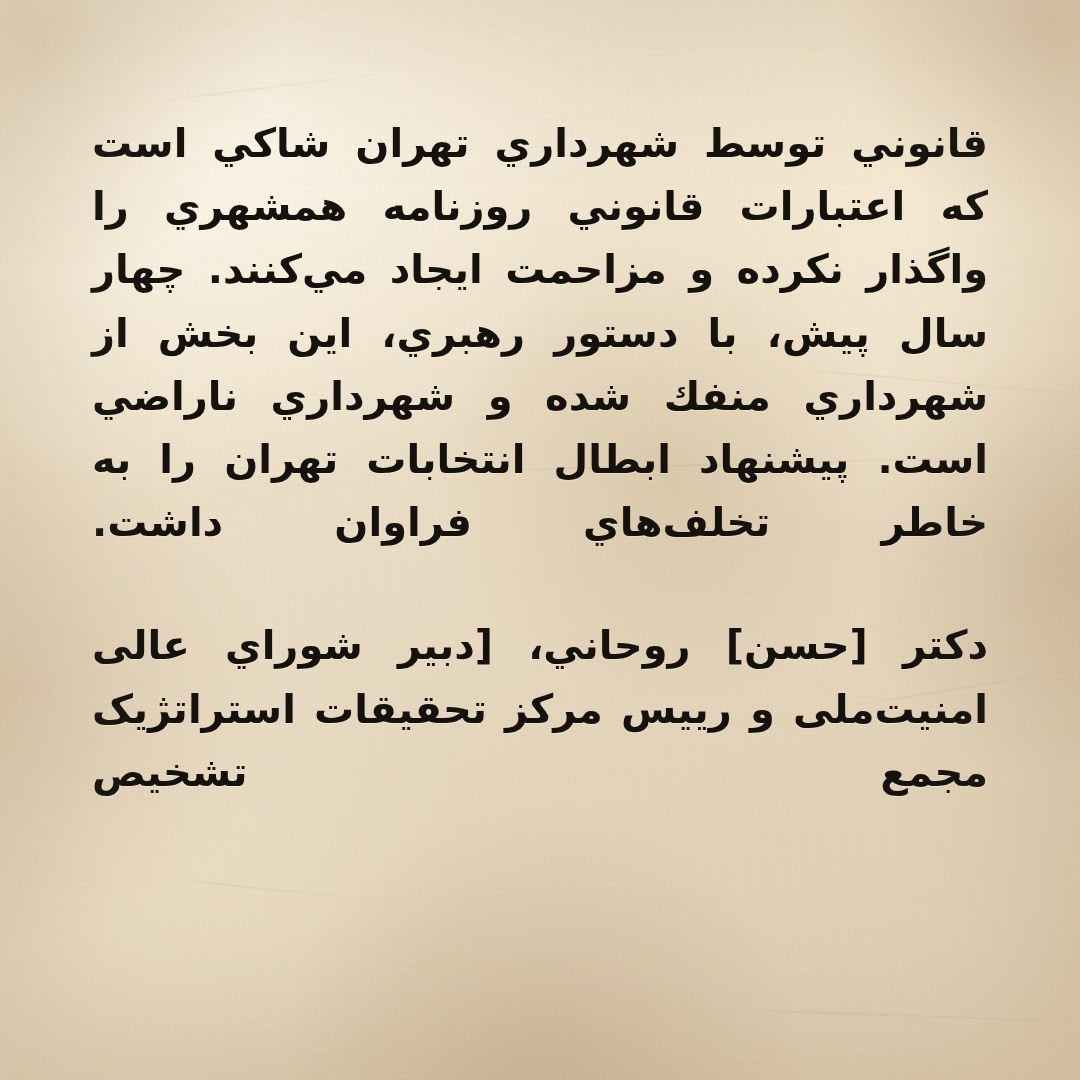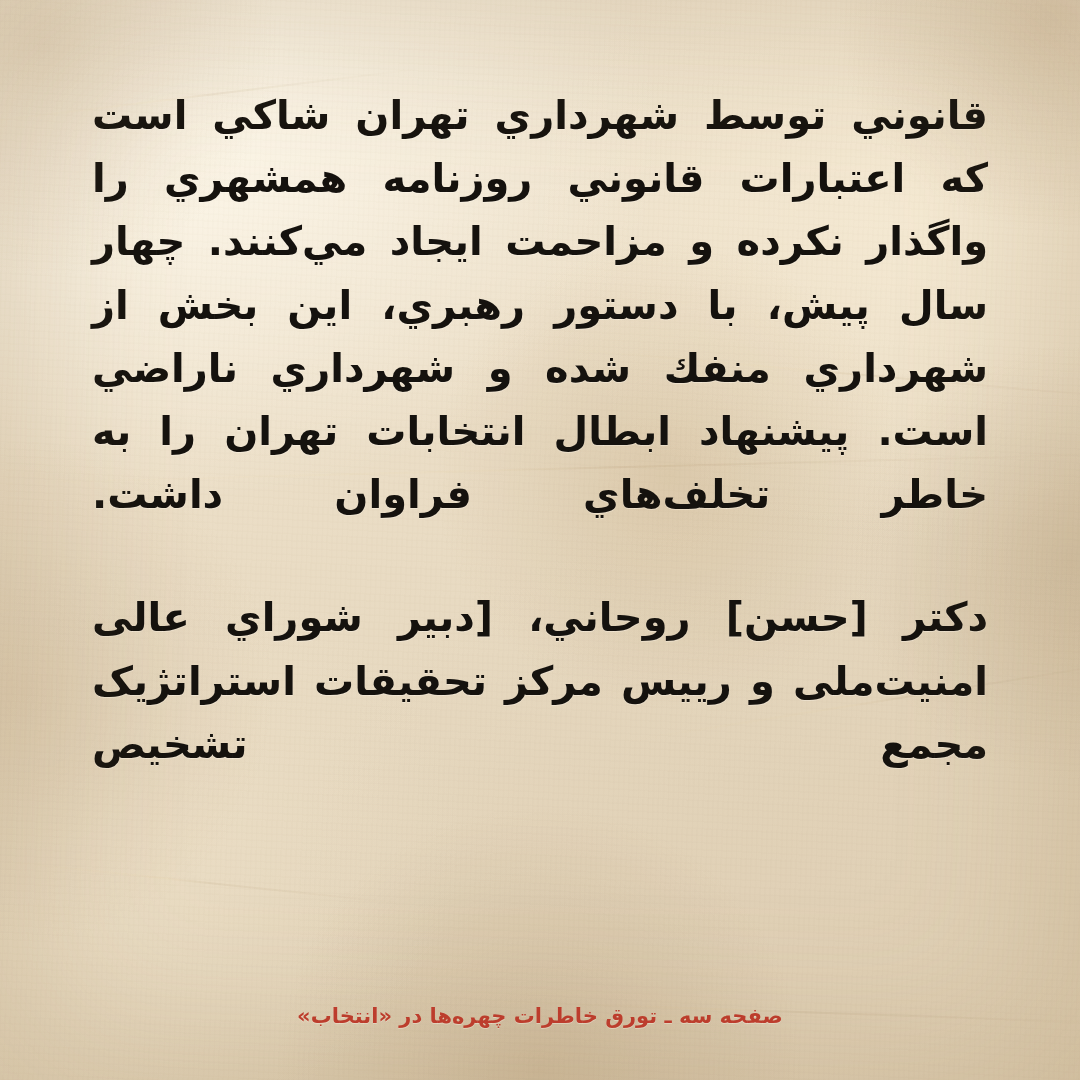--- a/index.html
+++ b/index.html
@@ -71,20 +71,21 @@
     inset: 0;
     box-shadow: inset 0 0 150px 40px rgba(150,120,76,0.20);
     pointer-events: none;
   }
 
   .content {
     position: absolute;
     inset: 0;
     padding: 84px 92px 8px 92px;
     box-sizing: border-box;
+    margin-top: 28px;
   }
 
   .para {
     color: #15120e;
     font-size: 40px;
     line-height: 1.58;
     text-align: justify;
     text-align-last: justify;
     margin: 0 0 46px 0;
     letter-spacing: 0px;
@@ -118,16 +119,15 @@
   <div class="crease c3"></div>
   <div class="crease c4"></div>
   <div class="crease c5"></div>
   <div class="crease c6"></div>
 
   <div class="content">
     <p class="para p1">قانوني توسط شهرداري تهران شاكي است كه اعتبارات قانوني روزنامه همشهري را واگذار نكرده و مزاحمت ايجاد مي‌كنند. چهار سال پيش، با دستور رهبري، اين بخش از شهرداري منفك شده و شهرداري ناراضي است.  پيشنهاد ابطال انتخابات تهران را به خاطر تخلف‌هاي فراوان داشت.</p>
     <p class="para p3">دكتر [حسن] روحاني، [دبير شوراي عالی امنيت‌ملی و رييس مركز تحقيقات استراتژيک مجمع تشخيص</p>
   </div>
 
-  <div class="footer">صفحه سه ـ تورق خاطرات چهره‌ها در «انتخاب»</div>
 
   <div class="vignette"></div>
 </div>
 
 </body></html>

